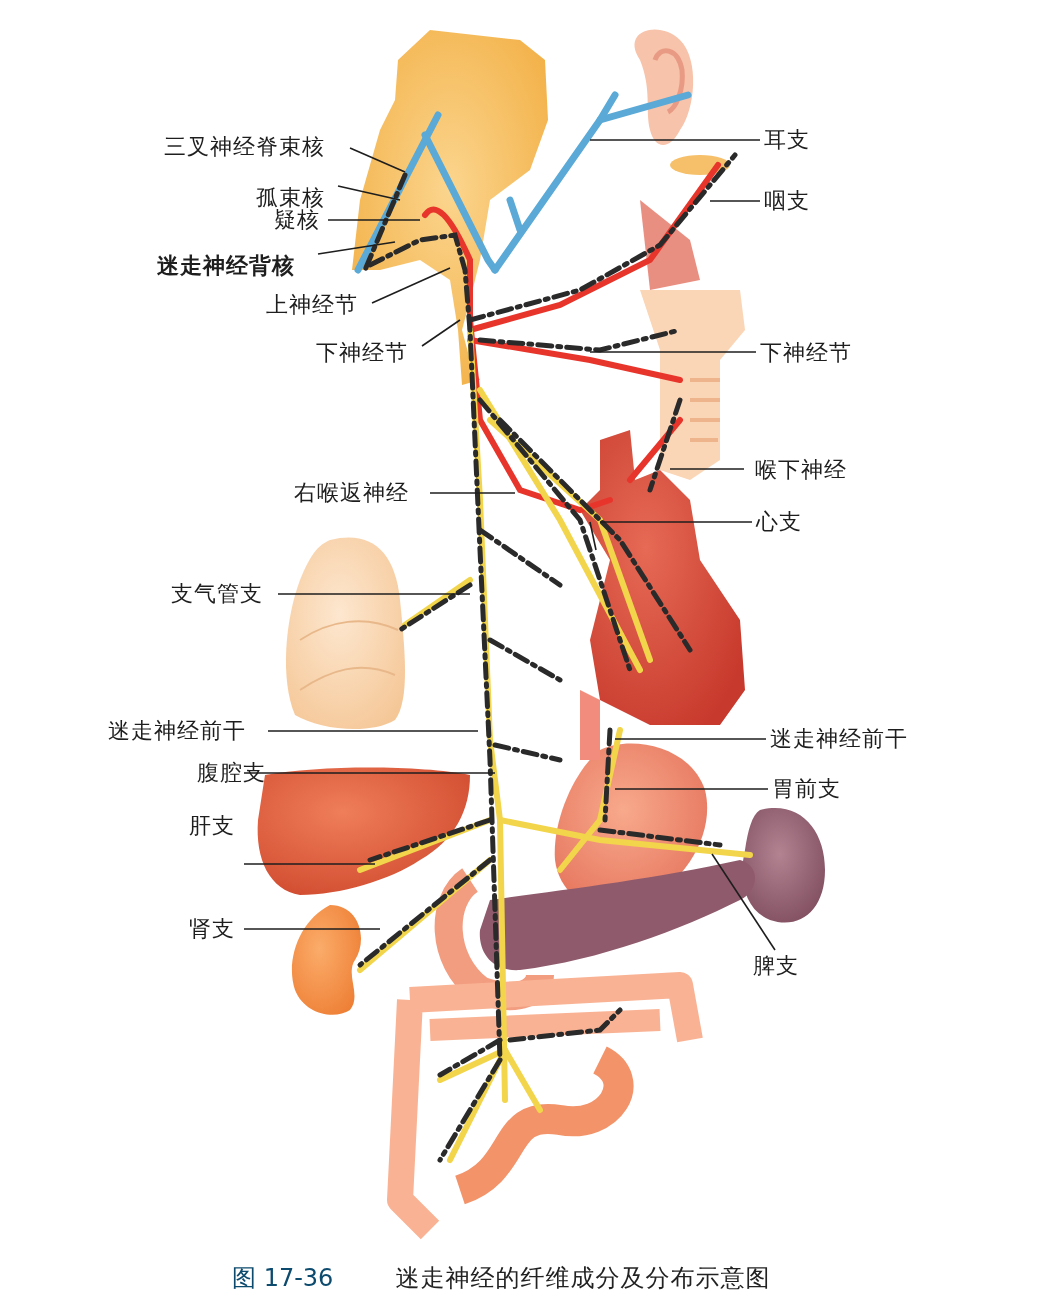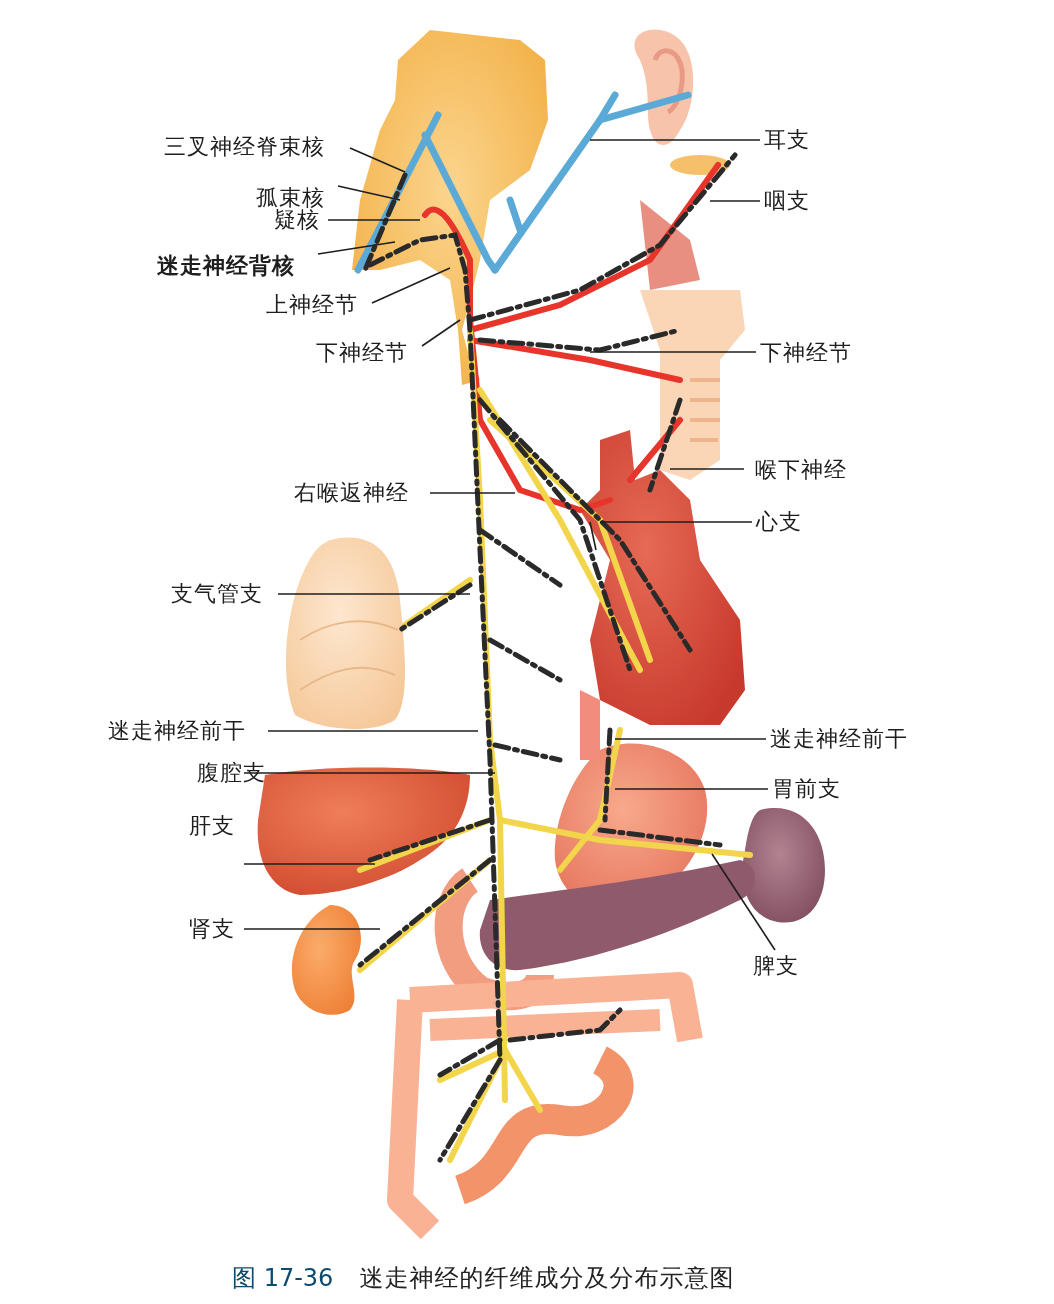--- a/index.html
+++ b/index.html
@@ -5,21 +5,21 @@
   html, body { margin: 0; padding: 0; background: #ffffff; }
   body { width: 1054px; height: 1304px; position: relative; overflow: hidden;
          font-family: "DejaVu Sans", "Liberation Sans", sans-serif; }
   #figure { position: absolute; left: 0; top: 0; width: 1054px; height: 1304px; }
   .label { position: absolute; font-size: 22px; color: #1e1e1e; white-space: nowrap;
            line-height: 26px; letter-spacing: 1px; }
   .label.right { text-align: center; }
   .label.left { text-align: center; }
   #caption { position: absolute; left: 232px; top: 1262px; font-size: 24px; white-space: nowrap; }
   #caption .fig-no { color: #0c4a6e; margin-right: 26px; }
-  #caption .fig-title { color: #222; letter-spacing: 1px; }
+  #caption .fig-title { color: #222; letter-spacing: 1px; margin-left: 36px; }
 </style>
 </head>
 <body>
 
 <svg id="figure" viewBox="0 0 1054 1304" xmlns="http://www.w3.org/2000/svg">
   <defs>
     <radialGradient id="gBrain" cx="50%" cy="45%" r="60%">
       <stop offset="0%" stop-color="#fbd58e"></stop>
         <stop offset="100%" stop-color="#f3b24a"></stop>
     </radialGradient>

